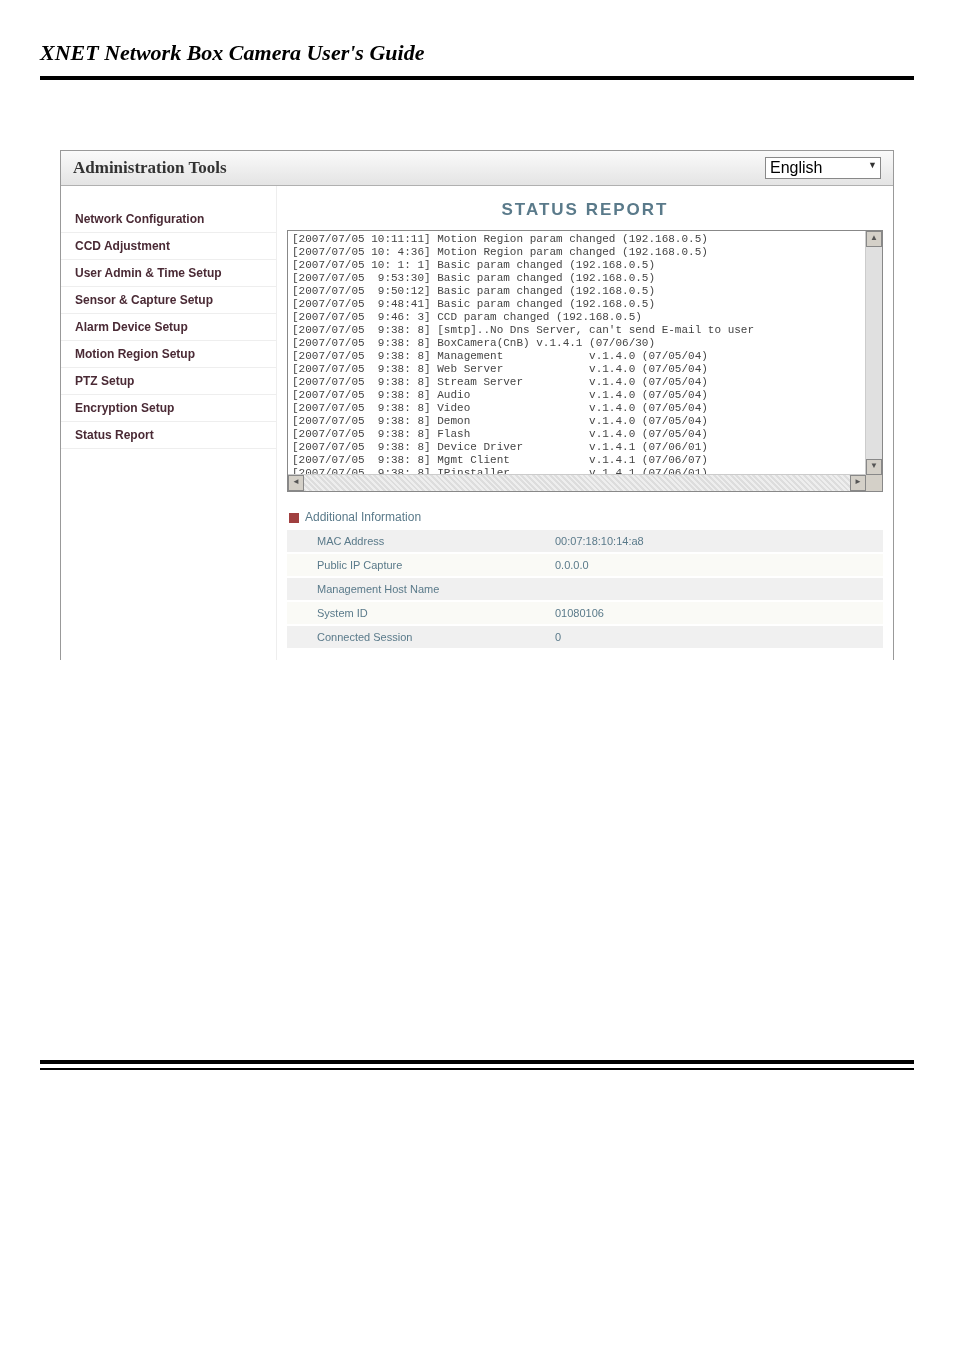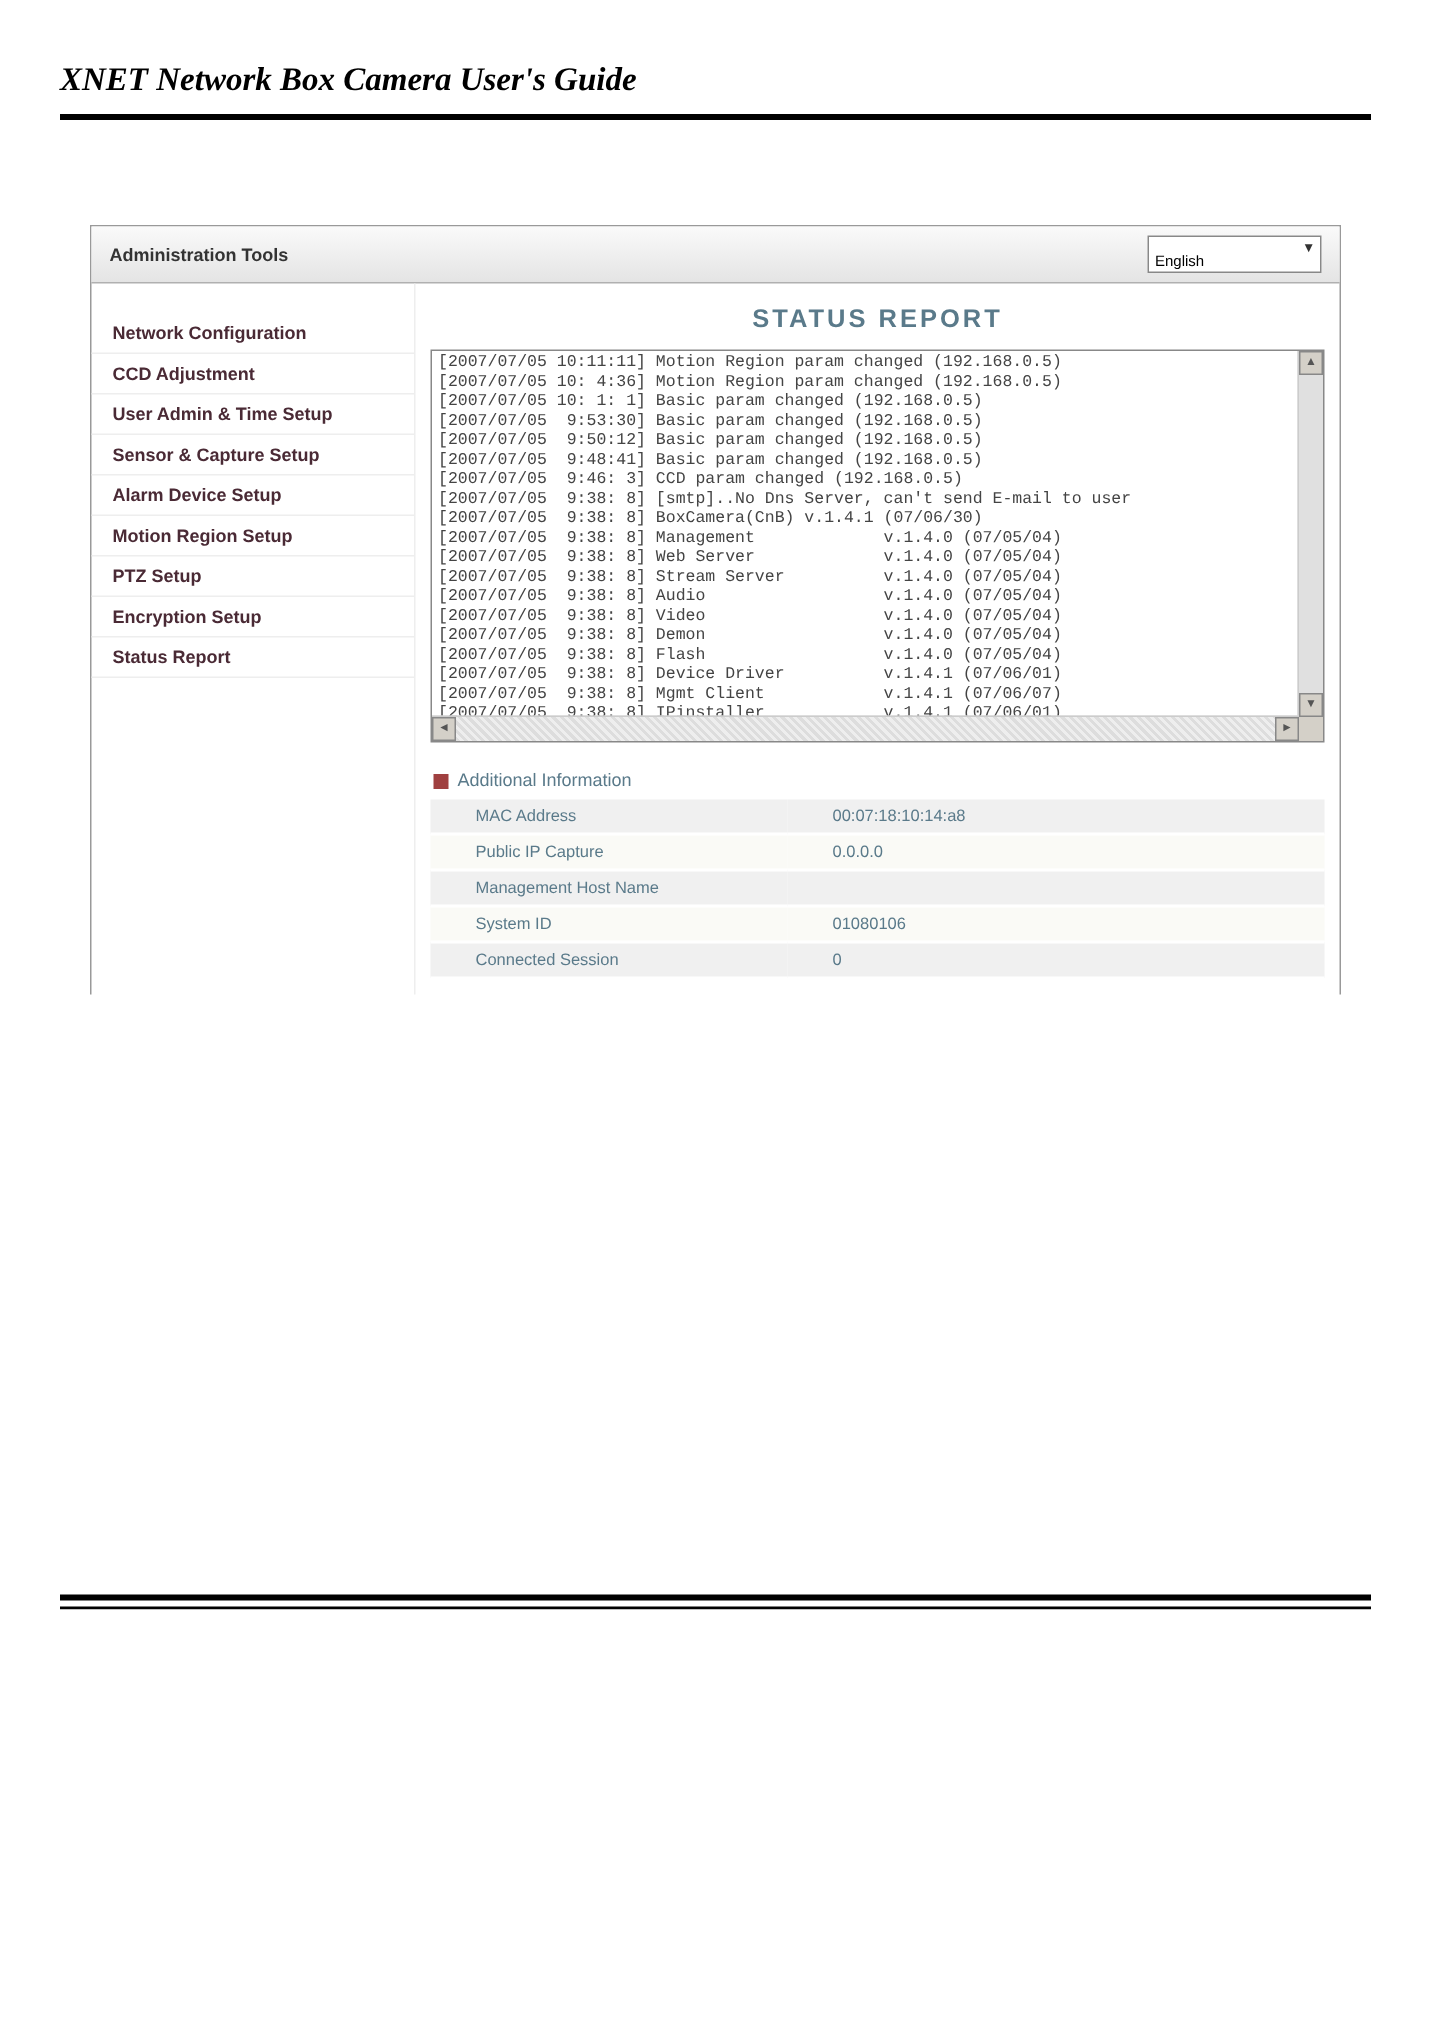--- a/index.html
+++ b/index.html
@@ -31,30 +31,30 @@
   .title-bar {
     display: flex;
     align-items: center;
     justify-content: space-between;
     background: linear-gradient(#fafafa, #e4e4e4);
     border-bottom: 1px solid #b0b0b0;
     padding: 6px 12px;
   }
   .title-bar h1 {
     margin: 0;
-    font-size: 12px;
+    font-size: 17px;
     font-weight: bold;
     color: #333;
-    font-family: Liberation Sans, sans-serif;
+    font-family: Liberation Serif, serif;
   }
   .lang-select {
-    font-size: 10px;
+    font-size: 16px;
     background: #fff;
     border: 1px solid #888;
-    padding: 11px 20px 1px 4px;
+    padding: 1px 20px 1px 4px;
     position: relative;
     width: 90px;
   }
   .lang-select::after {
     content: "▼";
     font-size: 9px;
     position: absolute;
     right: 3px;
     top: 2px;
     color: #333;

